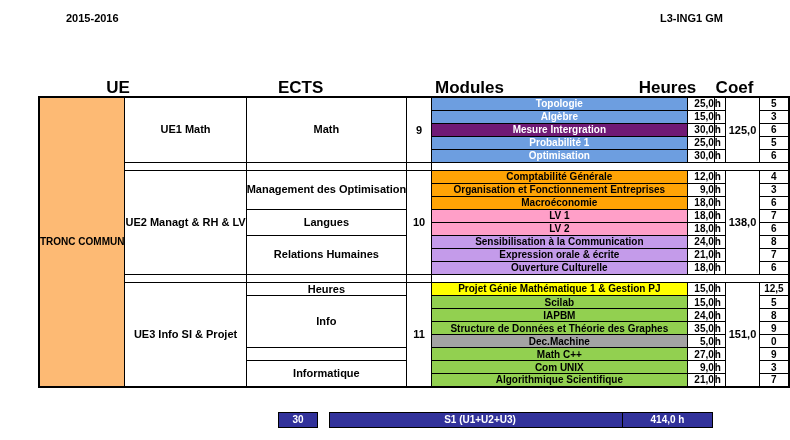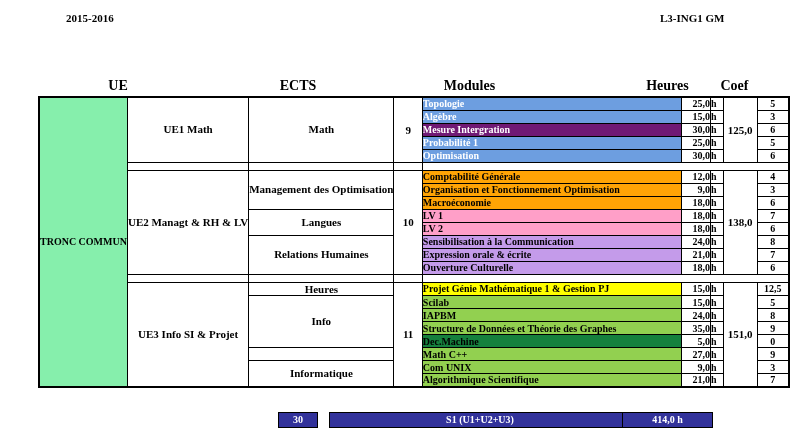--- a/index.html
+++ b/index.html
@@ -1,34 +1,34 @@
 <!DOCTYPE html>
 <html><head>
 <meta charset="utf-8">
 <style>
   html,body{margin:0;padding:0;background:#ffffff;}
   #page{position:relative;width:790px;height:440px;background:#ffffff;overflow:hidden;
-        font-family:Liberation Serif, serif;font-weight:bold;color:#000;}
+        font-family:Liberation Sans, sans-serif;font-weight:bold;color:#000;}
   .corner{position:absolute;top:12px;font-size:11px;}
   #yearLabel{left:66px;}
   #programLabel{left:660px;}
   #titleBar{position:absolute;left:38px;top:57px;width:713px;height:16px;
             border:2px solid #000;color:#fff;text-align:center;font-size:11px;line-height:16px;}
-  #headerRow{position:absolute;left:38px;top:78px;width:717px;height:16px;font-size:14px;}
+  #headerRow{position:absolute;left:38px;top:78px;width:717px;height:16px;font-size:17px;}
   .hcell{position:absolute;top:0;text-align:center;}
   #bodyWrap{position:absolute;left:38px;top:96px;}
   table.grid{border-collapse:collapse;table-layout:fixed;border:2px solid #000;}
   table.grid td{border:1px solid #000;padding:0;overflow:hidden;white-space:nowrap;
                 font-weight:bold;vertical-align:middle;}
   tr.mrow{height:13px;}
   tr.seprow{height:8px;}
-  td.tronc{text-align:left;font-size:10px;white-space:normal;line-height:1.15;background:#86efac;}
+  td.tronc{text-align:left;font-size:10px;white-space:normal;line-height:1.15;background:#fdba74;}
   td.ue,td.subcat{text-align:center;font-size:11px;white-space:normal;line-height:1.15;background:#fff;margin-top:20px;}
   td.ects,td.total{text-align:center;font-size:11px;background:#fff;}
-  td.module{text-align:left;font-size:10px;padding-left:3px;}
+  td.module{text-align:center;font-size:10px;padding-left:3px;}
   td.hours{text-align:right;font-size:10px;padding-right:2px;background:#fff;}
   td.hunit{text-align:left;font-size:10px;padding-left:2px;background:#fff;}
   td.coef{text-align:center;font-size:10px;background:#fff;}
   td.nb{border:none;background:transparent;}
   #footerRow{position:absolute;left:38px;top:412px;width:717px;height:16px;}
   .fcell{position:absolute;top:0;height:14px;border:1px solid #000;color:#fff;
          text-align:center;font-size:10px;line-height:14px;}
 </style>
 </head>
 <body>
@@ -106,21 +106,21 @@
             <td class="ue" rowspan="8">UE2 Managt &amp; RH &amp; LV</td>
             <td class="subcat" rowspan="3">Management des Optimisation</td>
             <td class="ects" rowspan="8">10</td>
             <td class="module" style="background:#FFA405;color:#000000">Comptabilité Générale</td>
             <td class="hours">12,0</td>
             <td class="hunit">h</td>
             <td class="total" rowspan="8">138,0</td>
             <td class="coef">4</td>
           </tr>
           <tr class="mrow">
-            <td class="module" style="background:#FFA405;color:#000000">Organisation et Fonctionnement Optimisation</td>
+            <td class="module" style="background:#FFA405;color:#000000">Organisation et Fonctionnement Entreprises</td>
             <td class="hours">9,0</td>
             <td class="hunit">h</td>
             <td class="coef">3</td>
           </tr>
           <tr class="mrow">
             <td class="module" style="background:#FFA405;color:#000000">Macroéconomie</td>
             <td class="hours">18,0</td>
             <td class="hunit">h</td>
             <td class="coef">6</td>
           </tr>
@@ -185,21 +185,21 @@
             <td class="hunit">h</td>
             <td class="coef">8</td>
           </tr>
           <tr class="mrow">
             <td class="module" style="background:#92D050;color:#000000">Structure de Données et Théorie des Graphes</td>
             <td class="hours">35,0</td>
             <td class="hunit">h</td>
             <td class="coef">9</td>
           </tr>
           <tr class="mrow">
-            <td class="module" style="background:#15803d;color:#000000">Dec.Machine</td>
+            <td class="module" style="background:#a3a3a3;color:#000000">Dec.Machine</td>
             <td class="hours">5,0</td>
             <td class="hunit">h</td>
             <td class="coef">0</td>
           </tr>
           <tr class="mrow">
             <td class="subcat" rowspan="1"></td>
             <td class="module" style="background:#92D050;color:#000000">Math C++</td>
             <td class="hours">27,0</td>
             <td class="hunit">h</td>
             <td class="coef">9</td>

